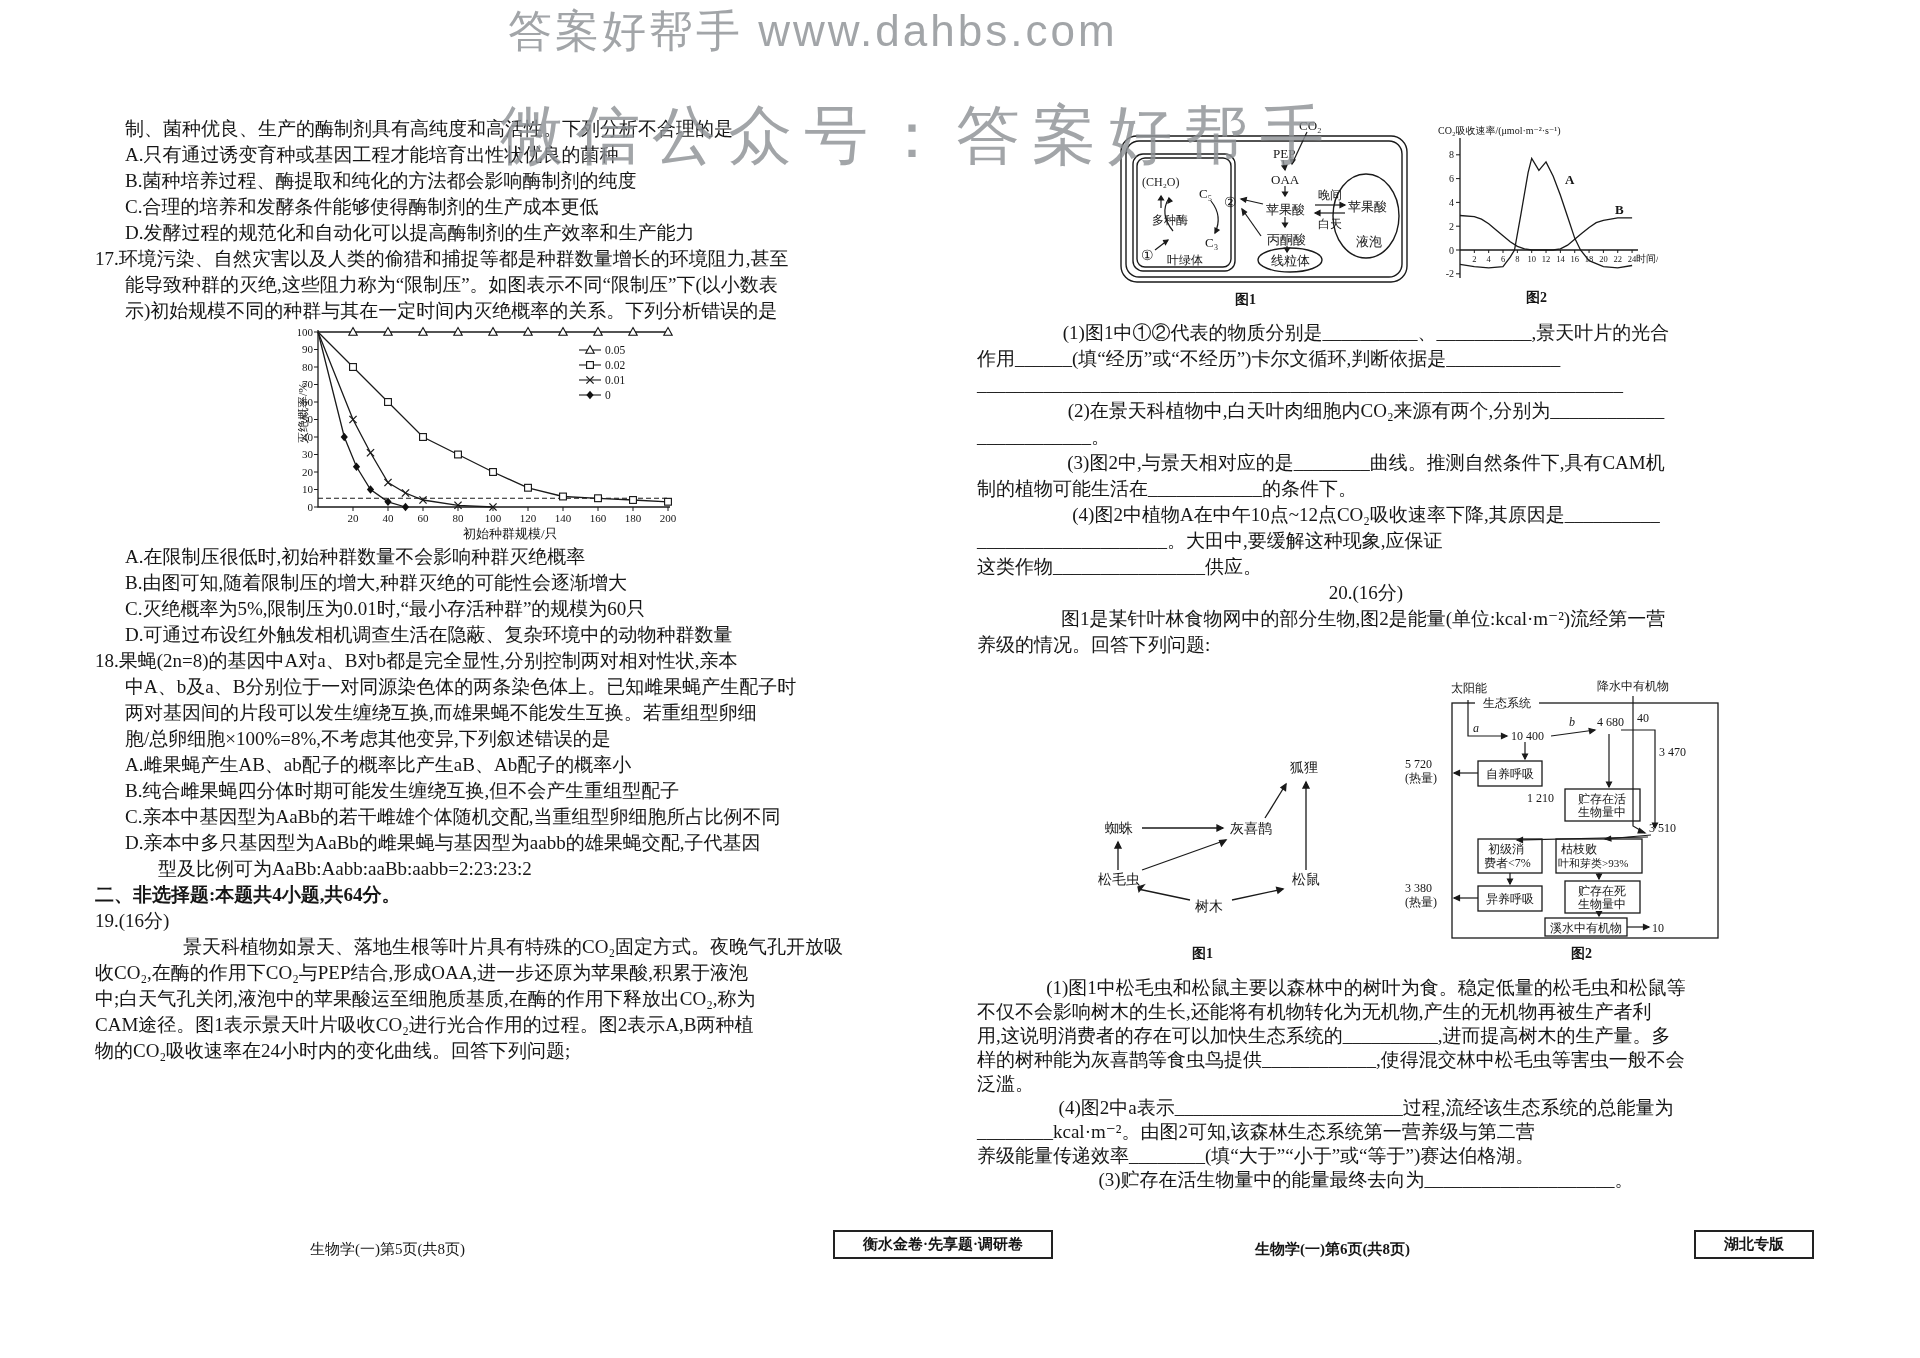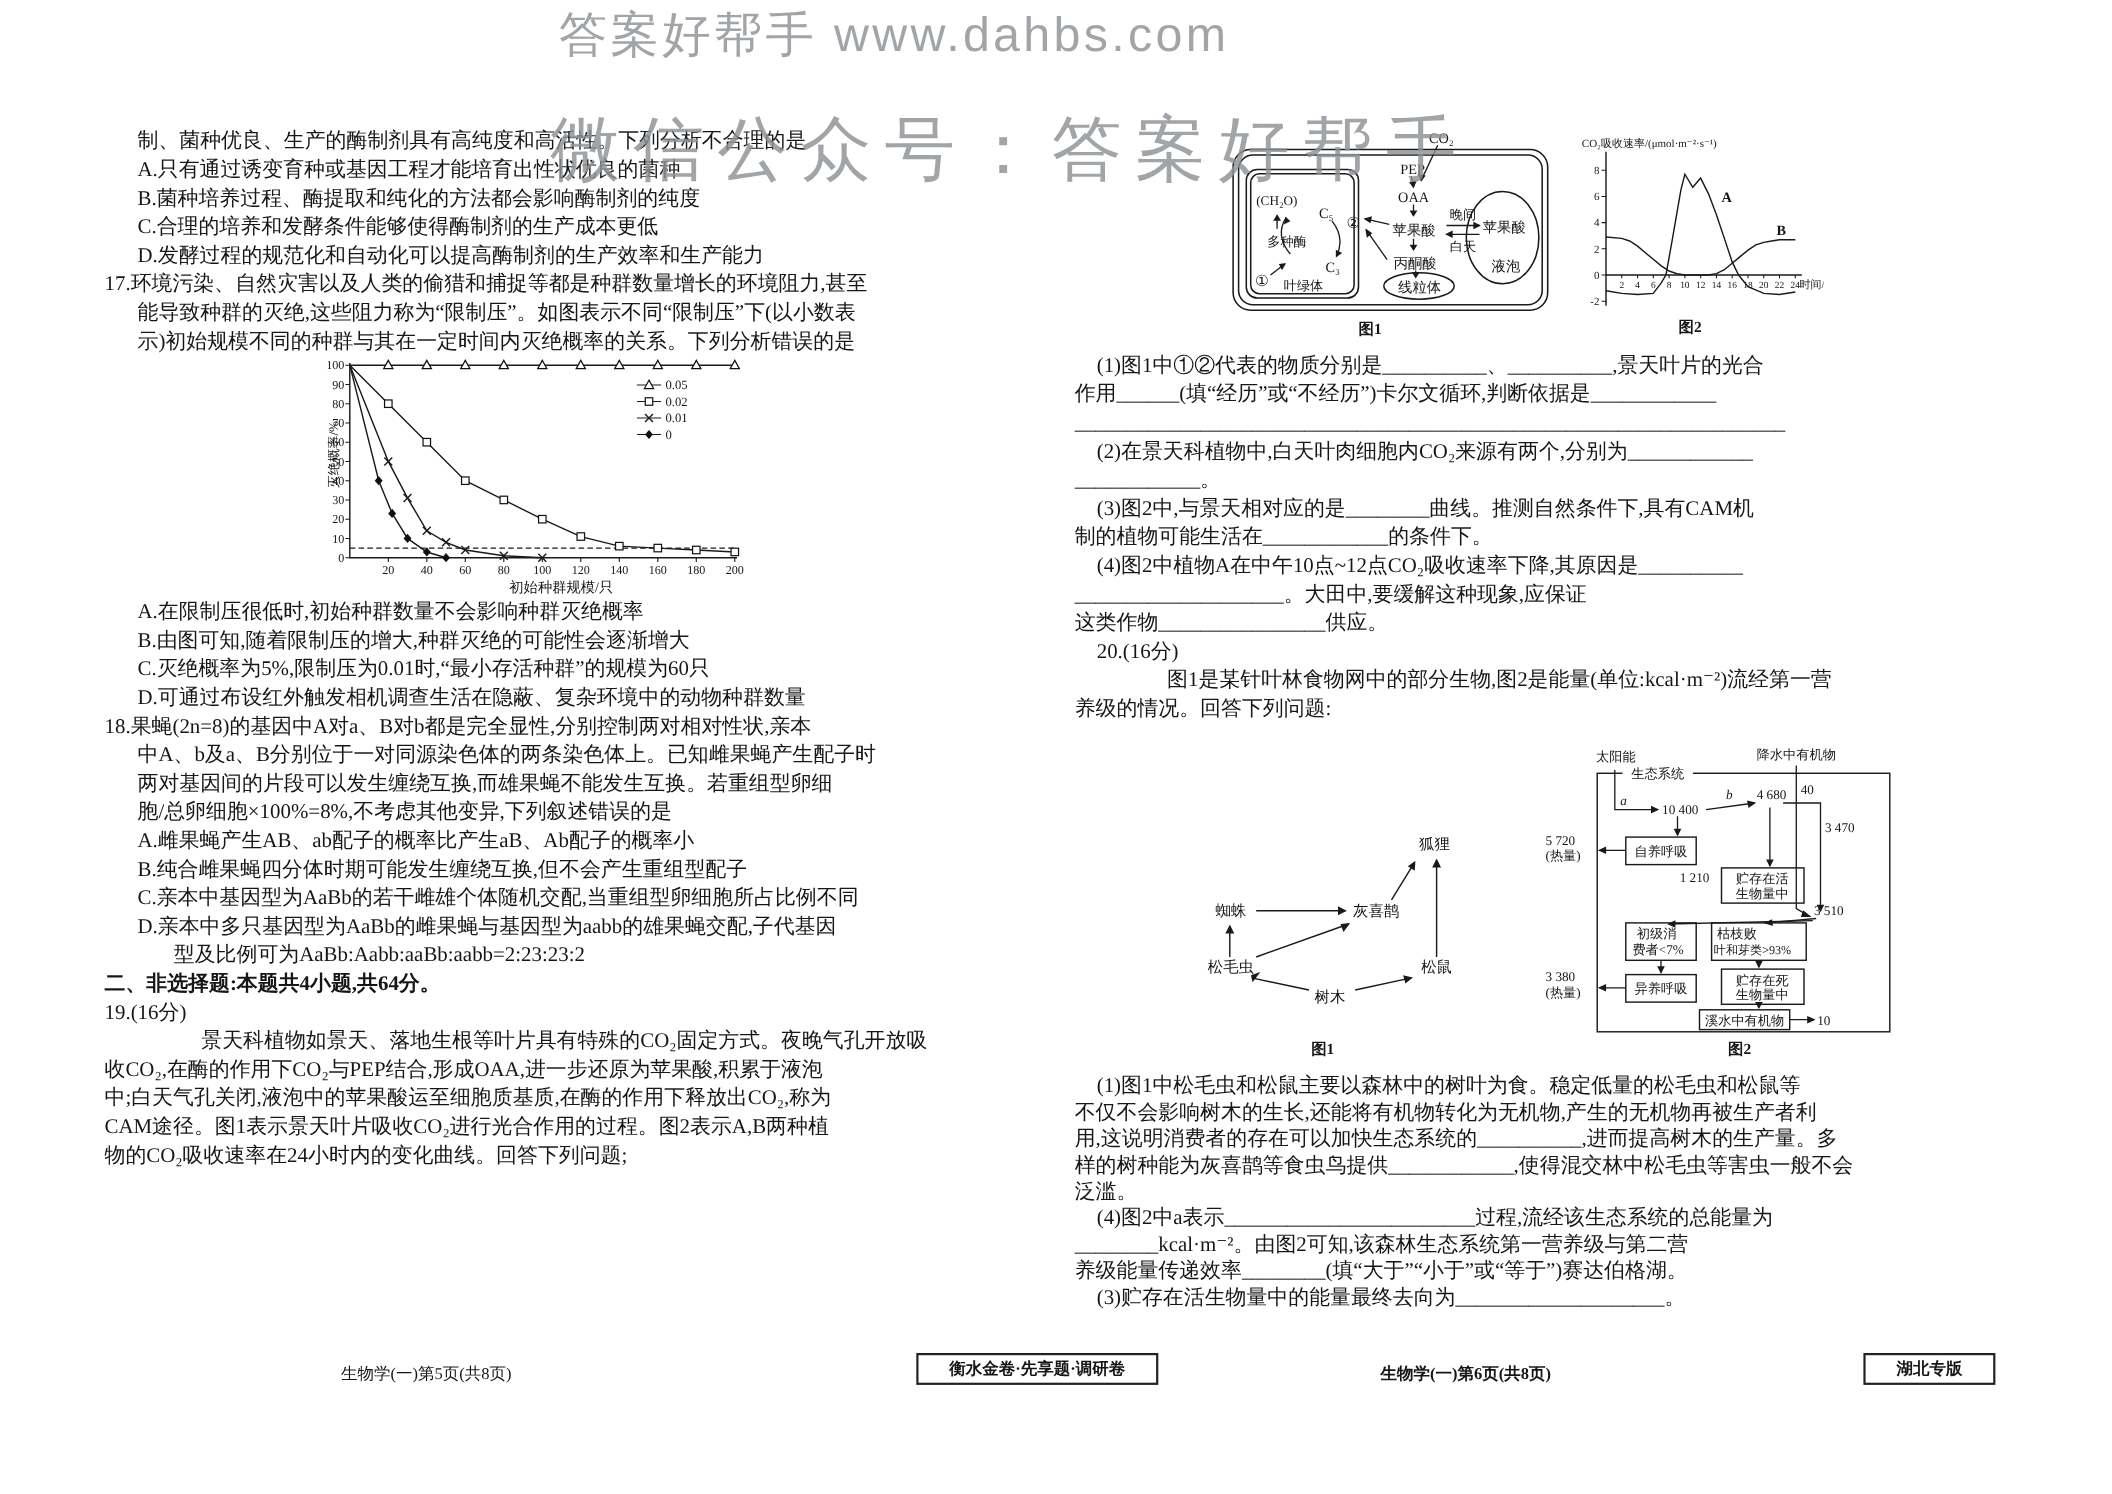--- a/index.html
+++ b/index.html
@@ -5,21 +5,21 @@
   html,body{margin:0;padding:0;background:#ffffff;}
   body{width:1920px;height:1358px;position:relative;font-family:"Liberation Serif","DejaVu Serif",serif;color:#161616;overflow:hidden;}
   .col{position:absolute;top:0;}
   #leftcol{left:95px;width:690px;}
   #rightcol{left:965px;width:770px;}
   .flow{position:absolute;left:0;width:100%;}
   .ln{font-size:19px;line-height:26px;white-space:nowrap;}
   .ti{padding-left:30px;}
   .ti2{padding-left:63px;}
   .tp{padding-left:88px;}
-  .ri{padding-left:32px;}
+  .ri{padding-left:32px;text-align:center;}
   .r2{padding-left:12px;}
   .rp{padding-left:96px;}
   .bold{font-weight:bold;}
   .chart-wrap{height:220px;margin-left:203px;}
   .wm{position:absolute;color:#8e9296;opacity:.82;font-family:"Liberation Sans","DejaVu Sans",sans-serif;z-index:6;white-space:nowrap;}
   #wm1{left:508px;top:2px;font-size:44px;letter-spacing:3px;}
   #wm2{left:500px;top:92px;font-size:64px;letter-spacing:12px;}
   .footer-txt{position:absolute;font-size:15px;white-space:nowrap;}
   .footer-box{position:absolute;font-size:15px;font-weight:bold;border:2px solid #222;padding:3px 28px;white-space:nowrap;}
   svg text{font-family:"Liberation Serif","DejaVu Serif",serif;fill:#161616;}

